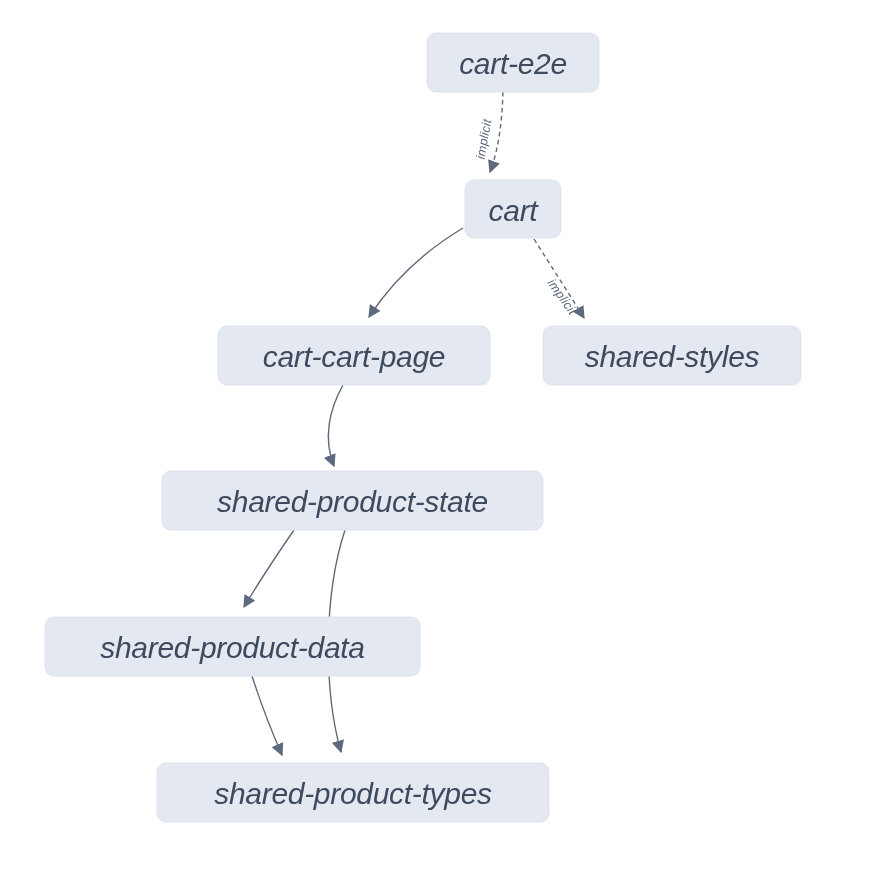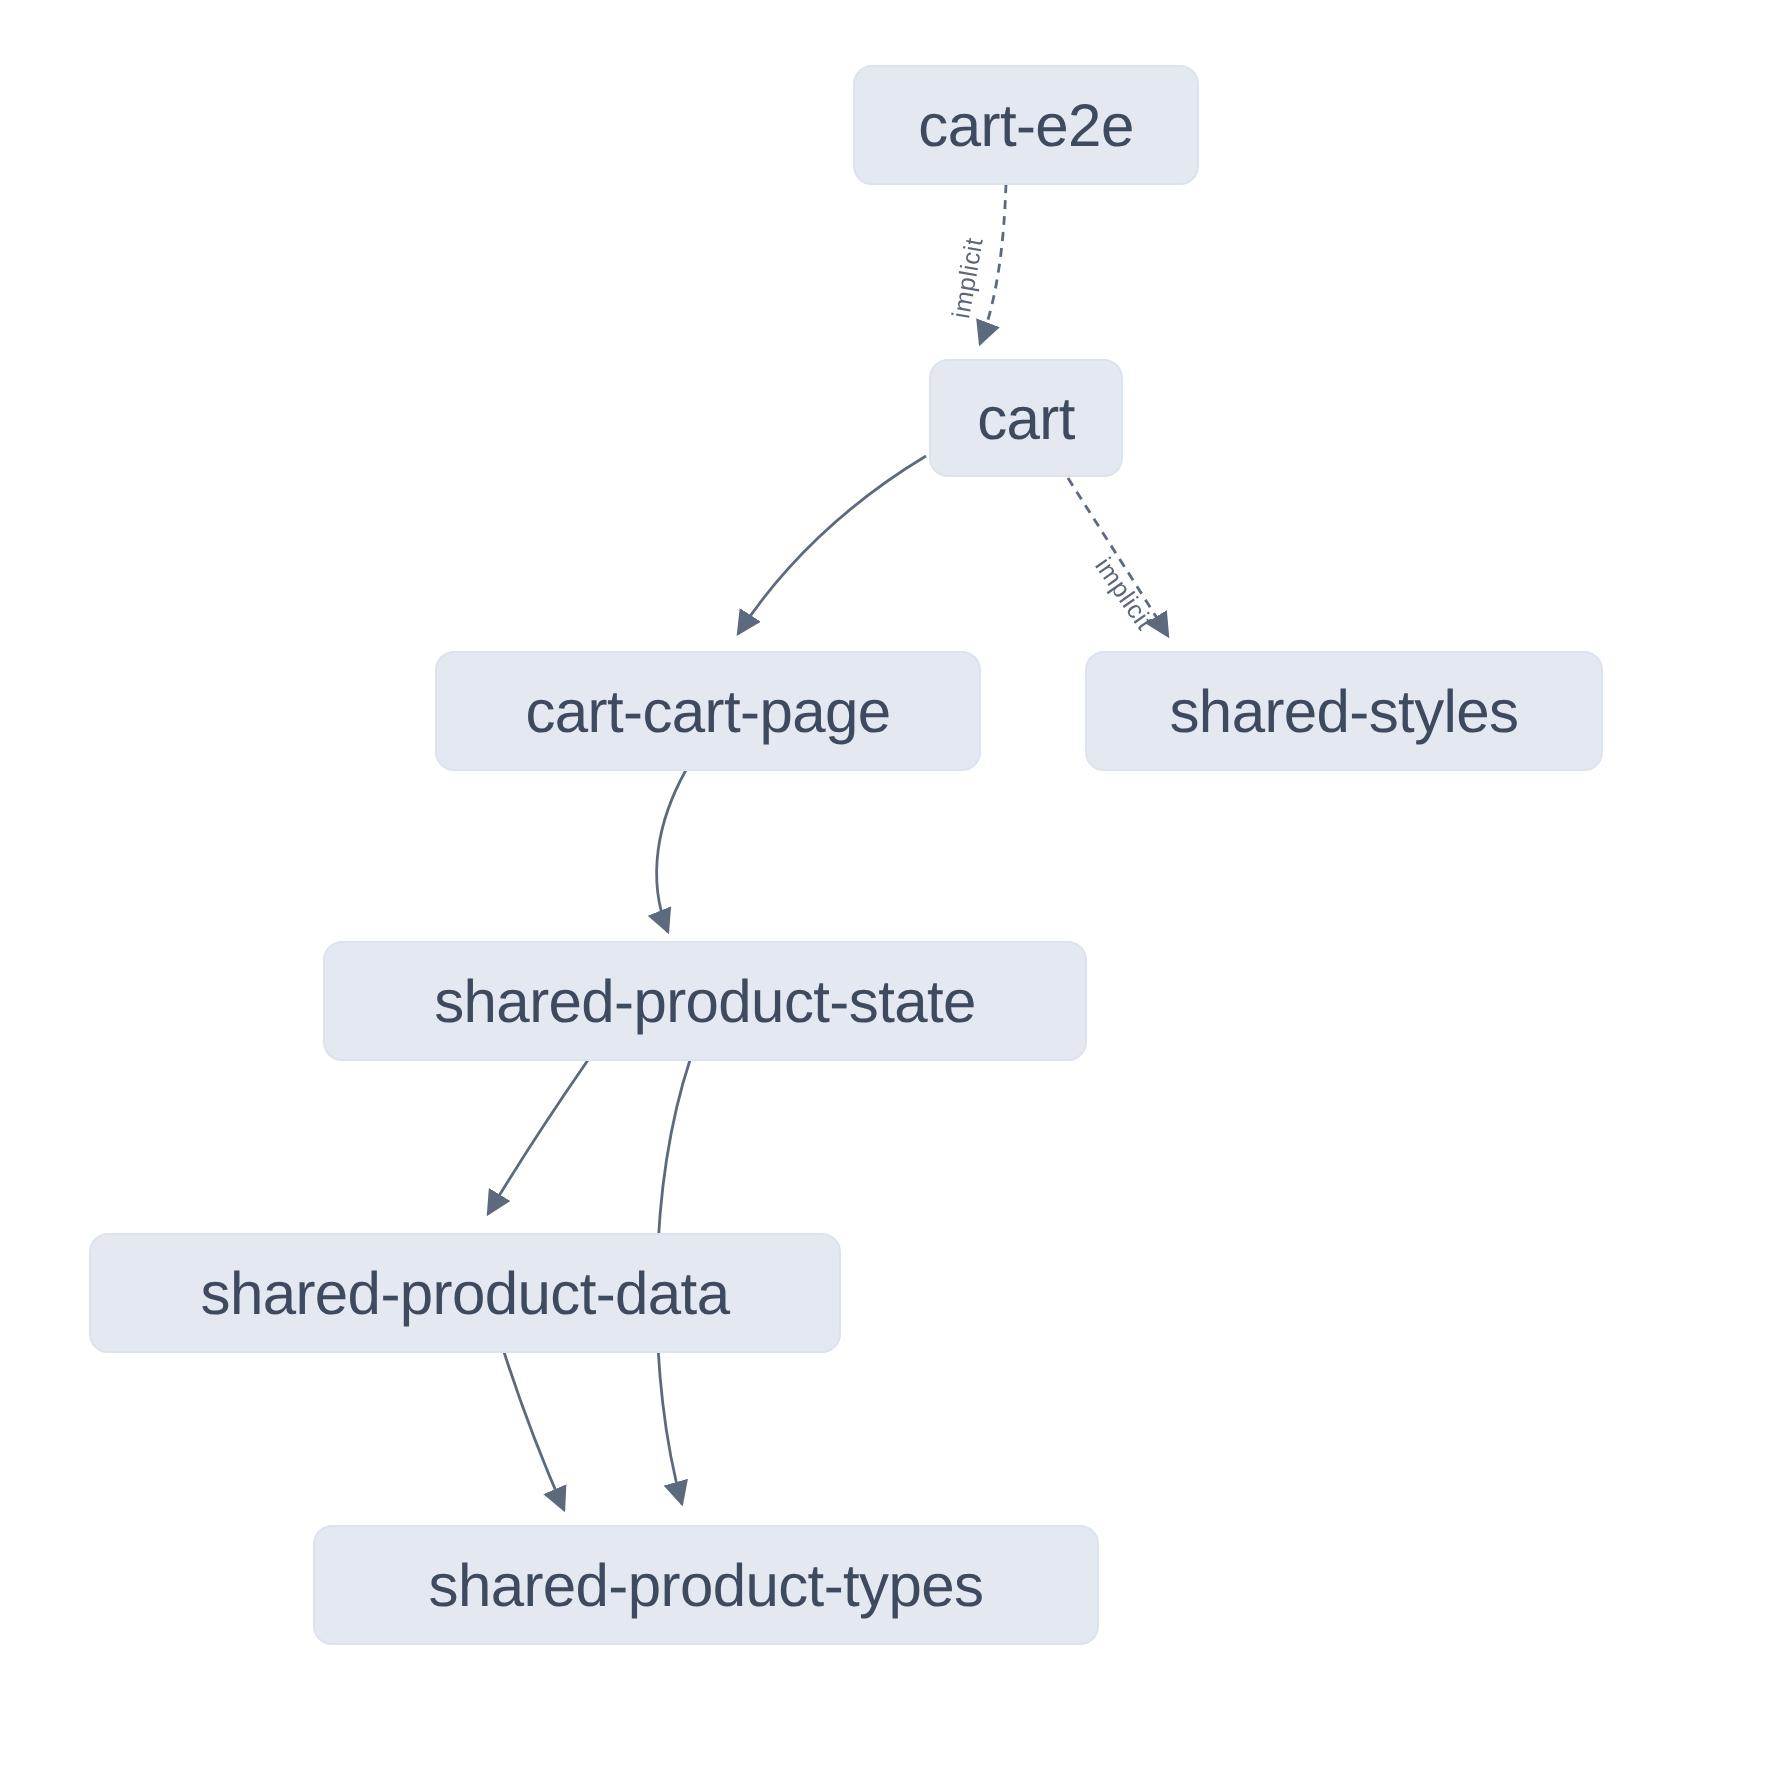--- a/index.html
+++ b/index.html
@@ -9,20 +9,21 @@
     width: 896px;
     height: 886px;
     overflow: hidden;
     font-family: "Liberation Sans", "DejaVu Sans", sans-serif;
   }
   .graph-canvas {
     position: relative;
     width: 896px;
     height: 886px;
     background: #ffffff;
+    font-style: italic;
   }
   svg { display: block; }
   .edge-path {
     fill: none;
     stroke-width: 1.4px;
   }
   .edge-label {
     font-size: 12.5px;
     letter-spacing: 0.3px;
   }

